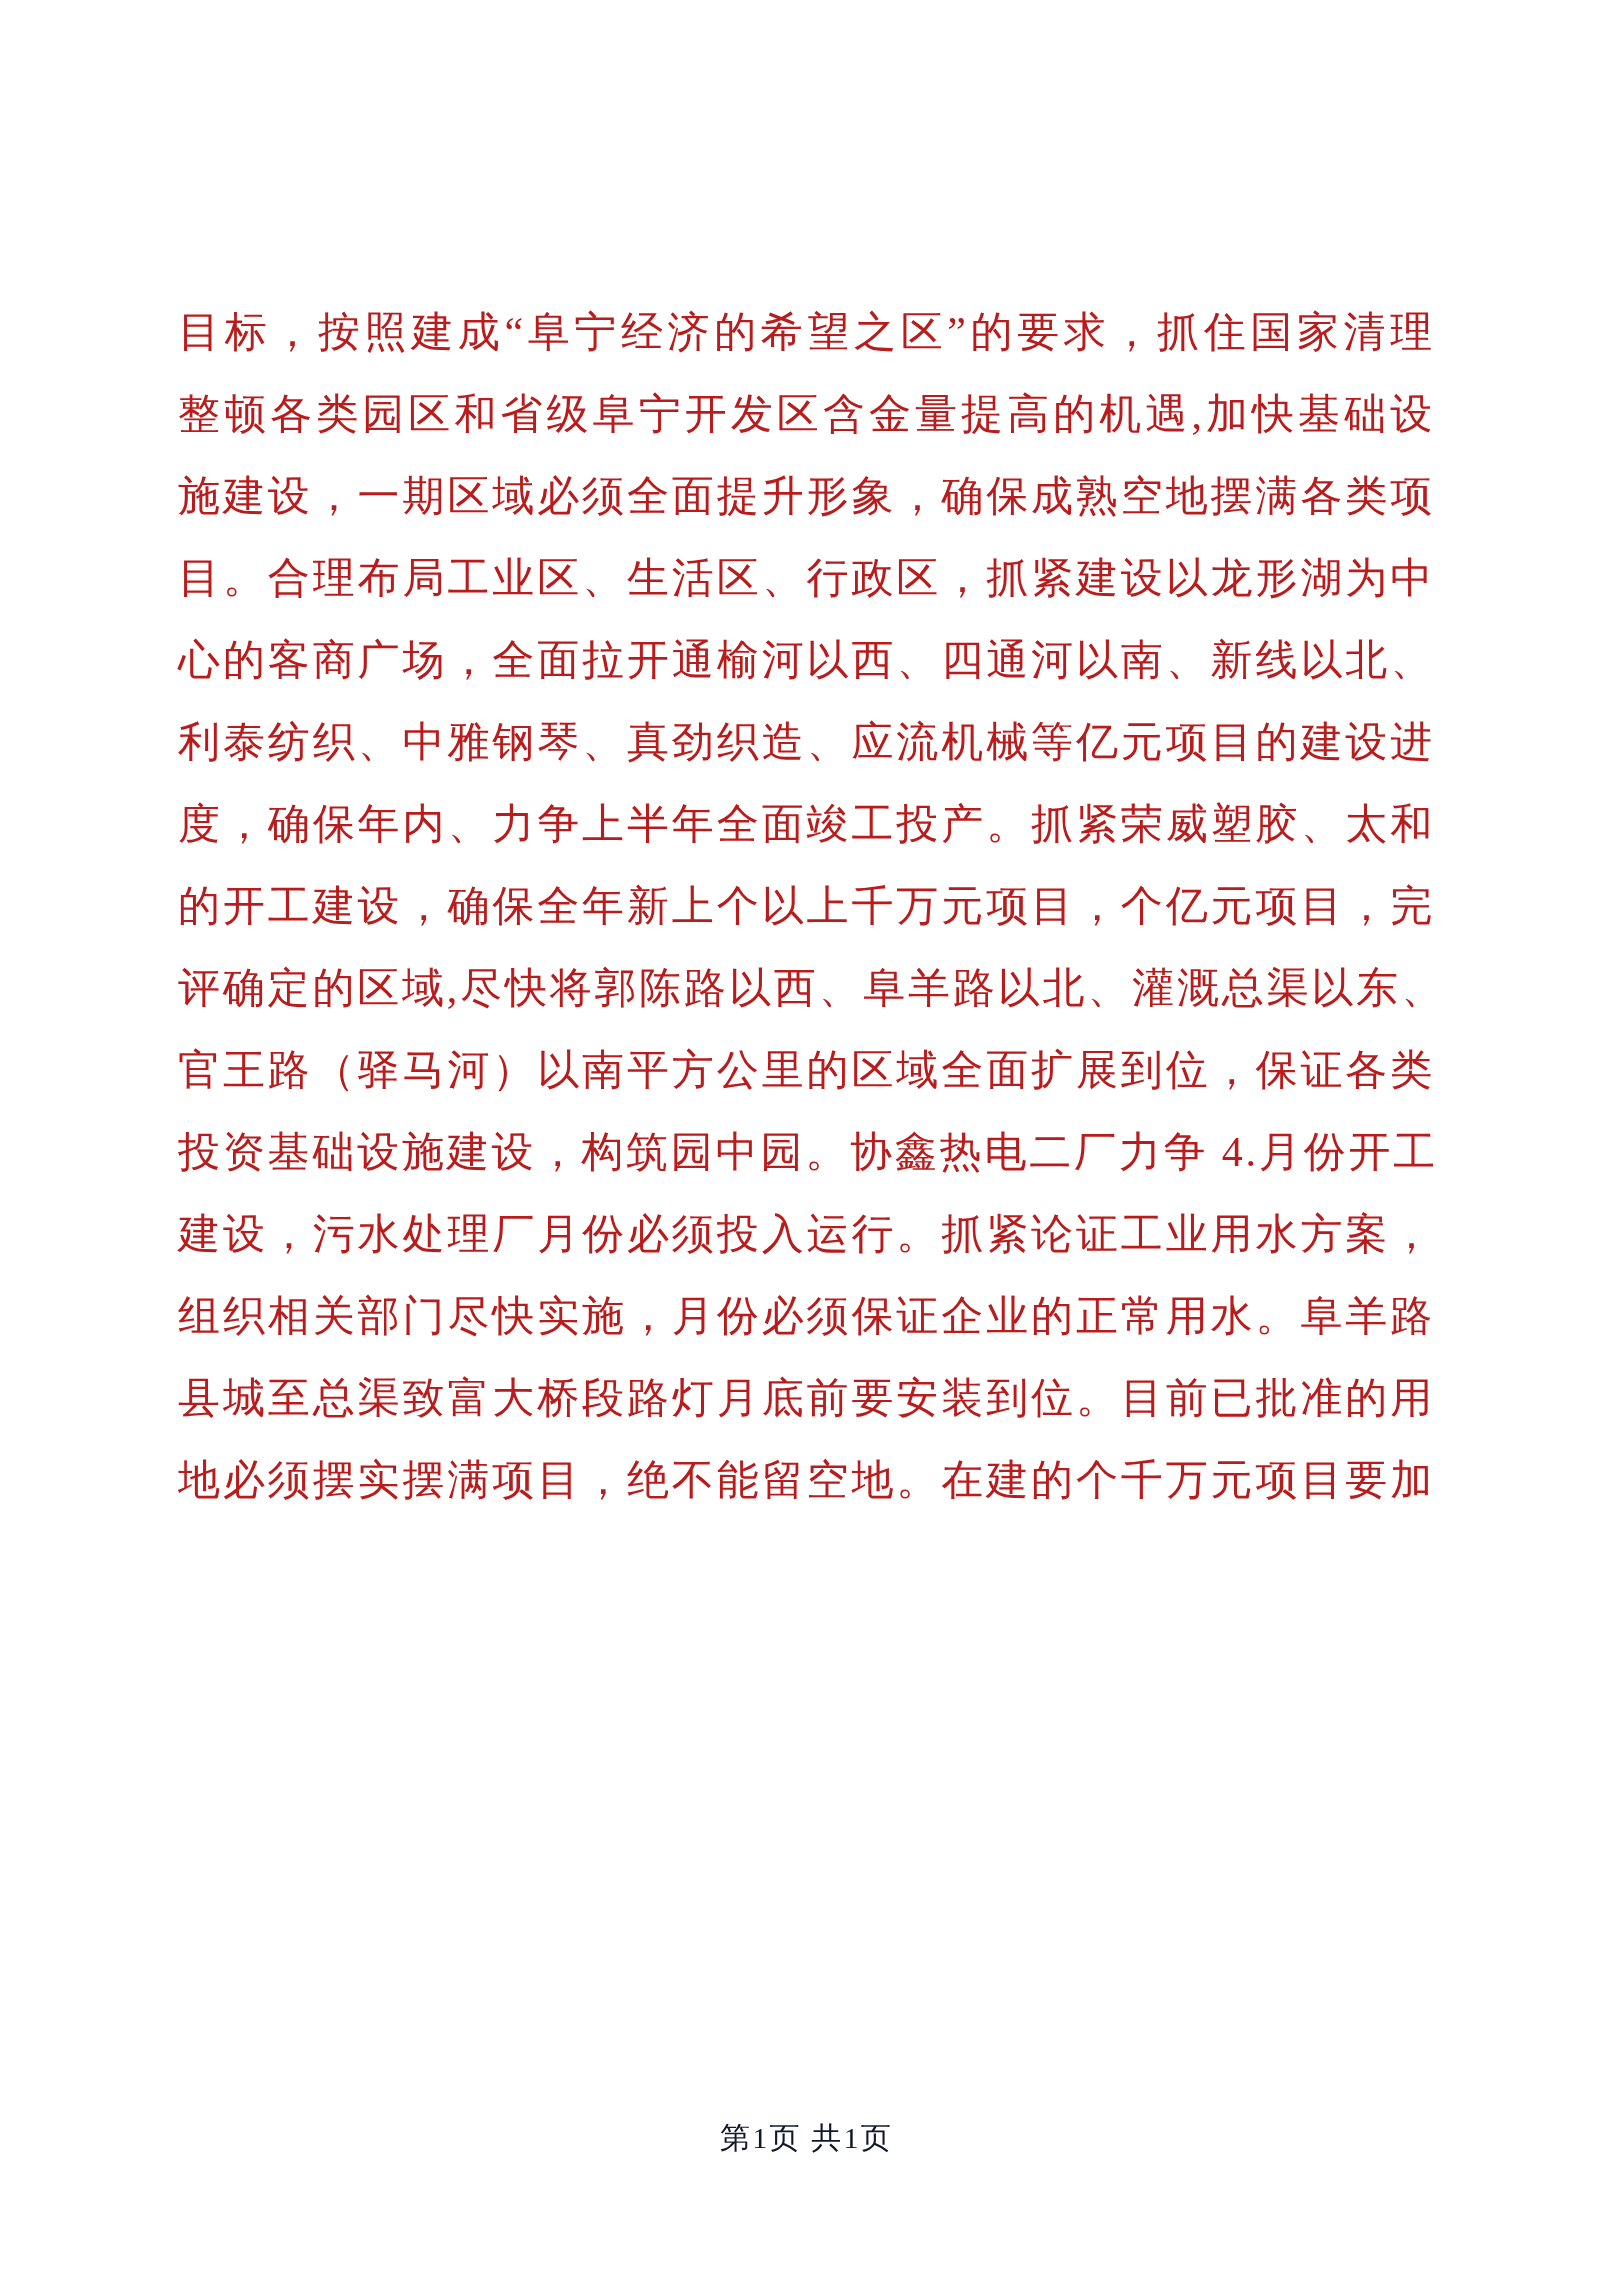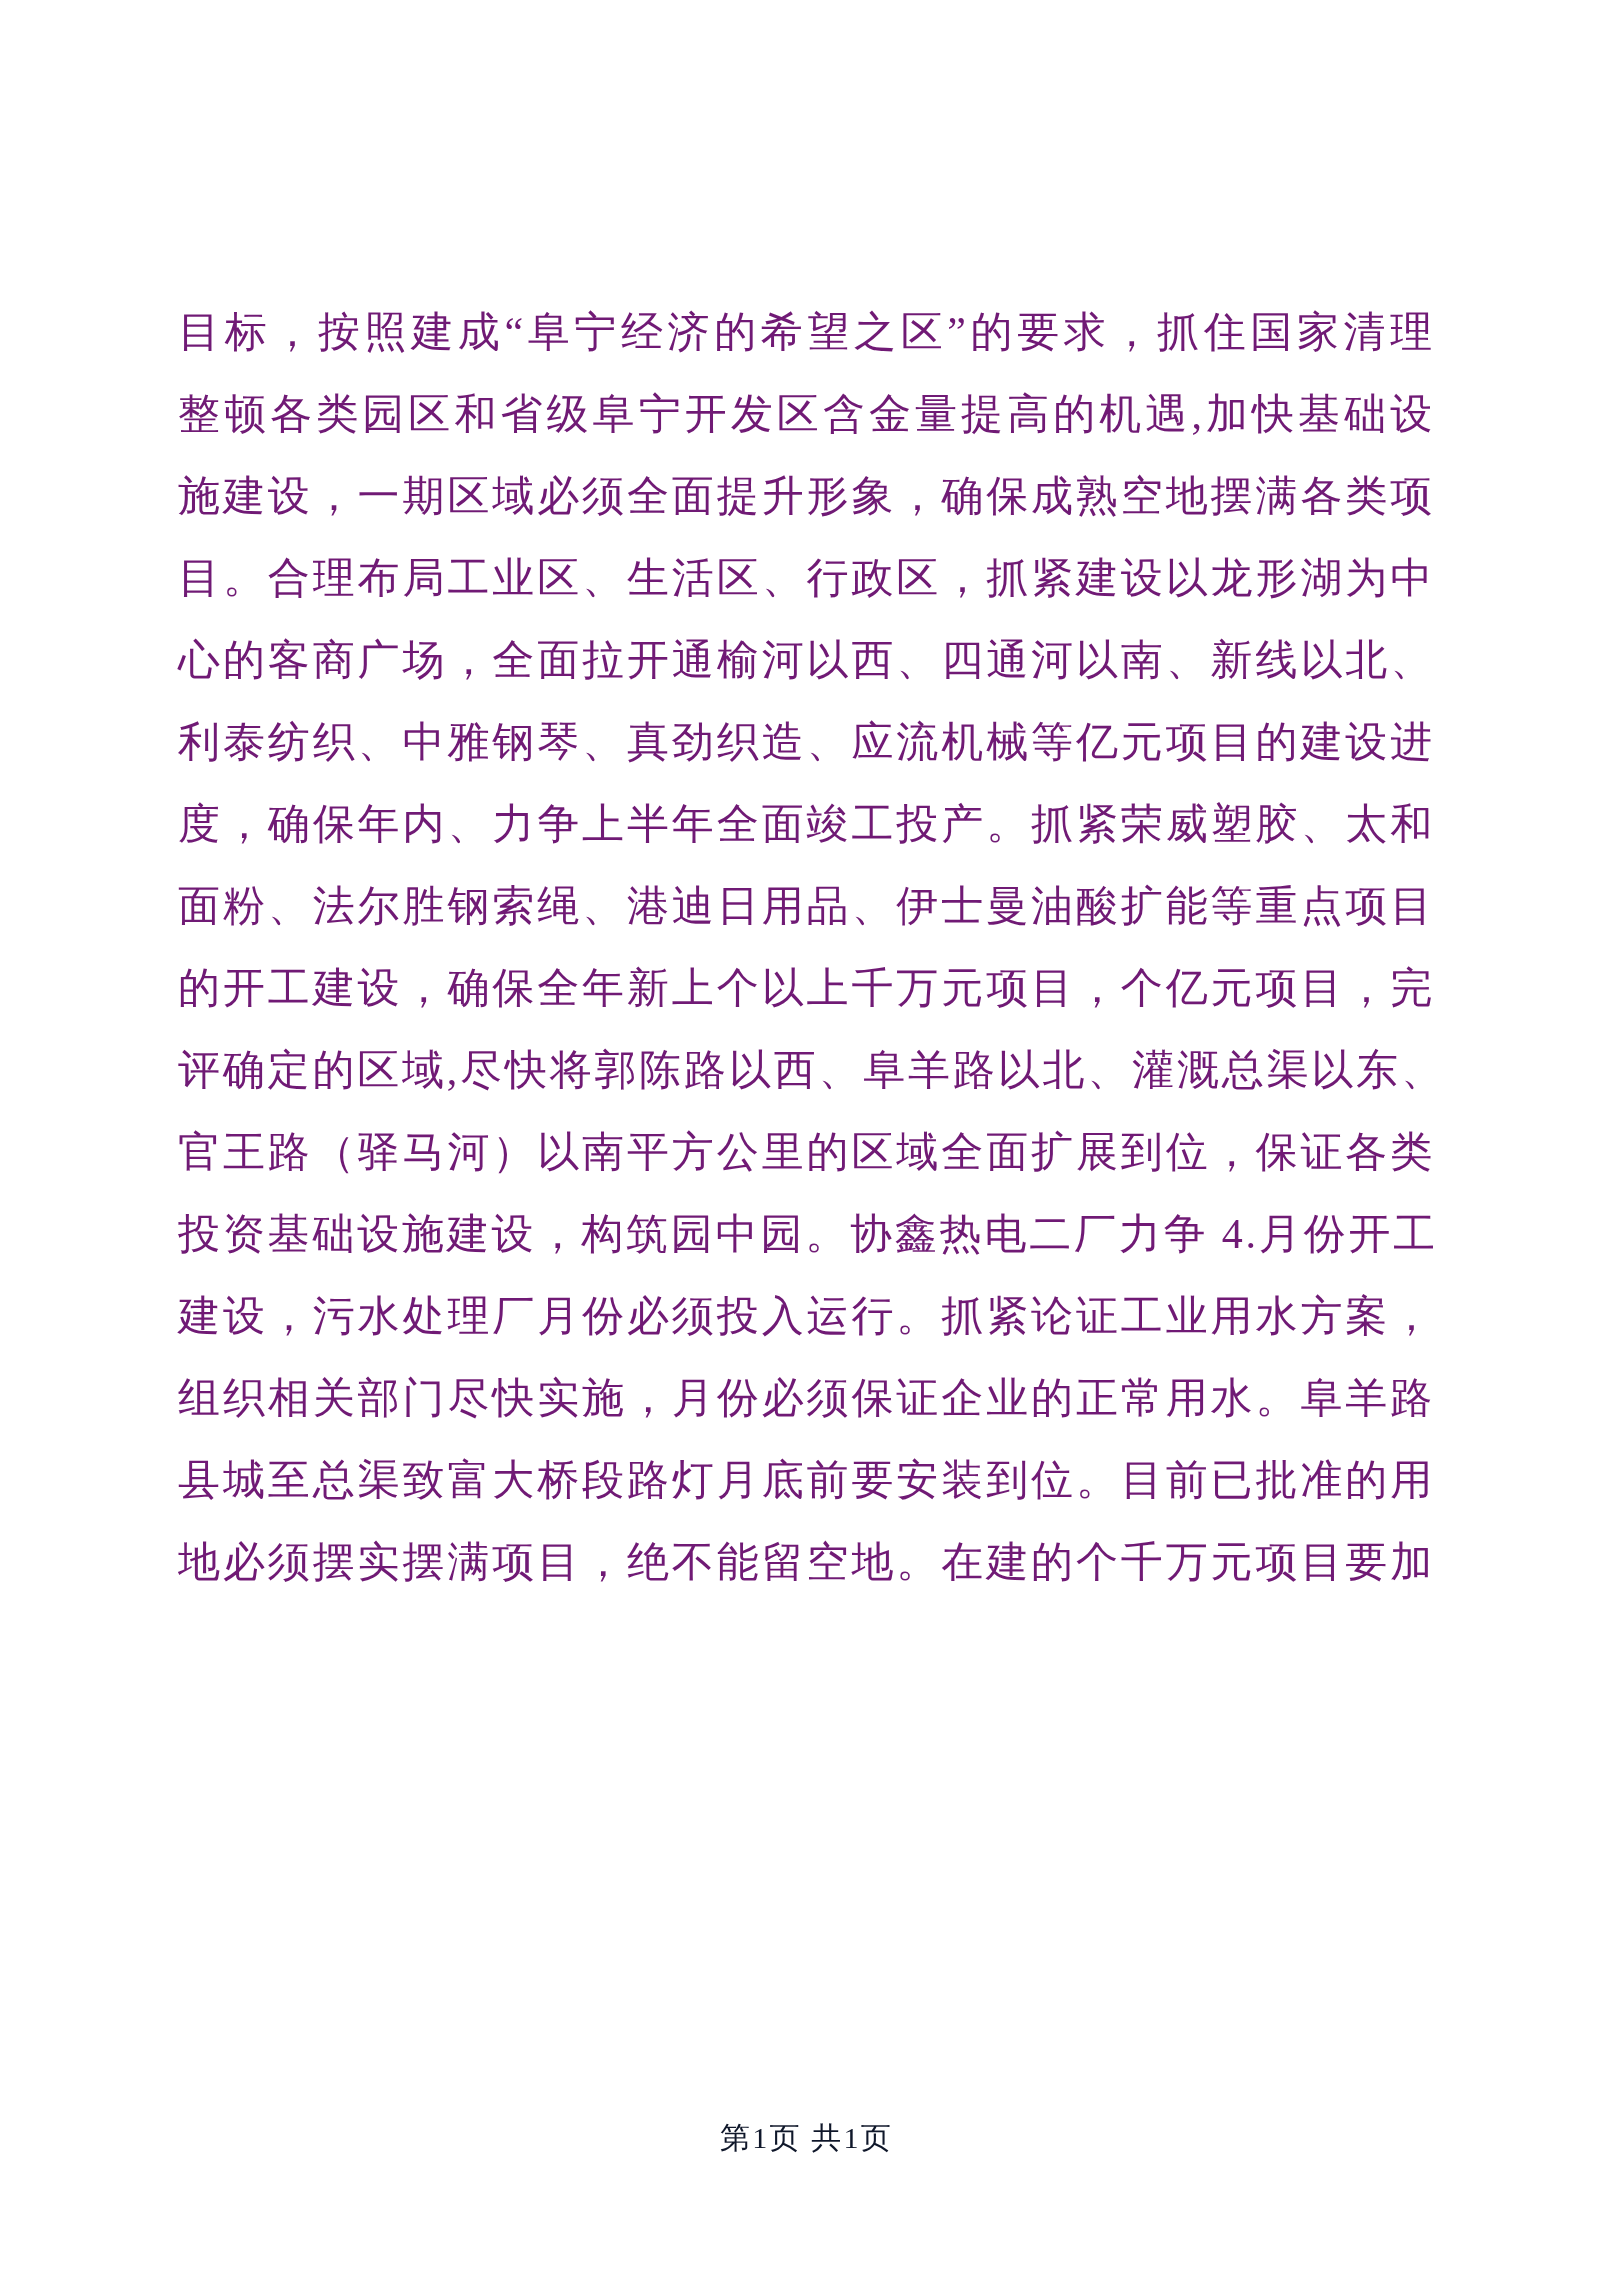--- a/index.html
+++ b/index.html
@@ -24,21 +24,21 @@
   }
   .body-text .line {
     width: 100%;
     height: 82px;
     line-height: 82px;
     font-size: 42px;
     letter-spacing: 2.8px;
     text-align: justify;
     text-align-last: justify;
     white-space: nowrap;
-    color: #701a75;
+    color: #b91c1c;
   }
   .page-footer {
     position: absolute;
     left: 178px;
     top: 2121px;
     width: 1257px;
     height: 34px;
     line-height: 34px;
     font-size: 30px;
     letter-spacing: 2.2px;
@@ -51,21 +51,20 @@
 
 <div class="page">
   <div class="body-text">
       <div class="line">目标，按照建成“阜宁经济的希望之区”的要求，抓住国家清理</div>
       <div class="line">整顿各类园区和省级阜宁开发区含金量提高的机遇,加快基础设</div>
       <div class="line">施建设，一期区域必须全面提升形象，确保成熟空地摆满各类项</div>
       <div class="line">目。合理布局工业区、生活区、行政区，抓紧建设以龙形湖为中</div>
       <div class="line">心的客商广场，全面拉开通榆河以西、四通河以南、新线以北、</div>
       <div class="line">利泰纺织、中雅钢琴、真劲织造、应流机械等亿元项目的建设进</div>
       <div class="line">度，确保年内、力争上半年全面竣工投产。抓紧荣威塑胶、太和</div>
-      <div class="line">面粉、法尔胜钢索绳、港迪日用品、伊士曼油酸扩能等重点项目</div>
       <div class="line">的开工建设，确保全年新上个以上千万元项目，个亿元项目，完</div>
       <div class="line">评确定的区域,尽快将郭陈路以西、阜羊路以北、灌溉总渠以东、</div>
       <div class="line">官王路（驿马河）以南平方公里的区域全面扩展到位，保证各类</div>
       <div class="line">投资基础设施建设，构筑园中园。协鑫热电二厂力争 4.月份开工</div>
       <div class="line">建设，污水处理厂月份必须投入运行。抓紧论证工业用水方案，</div>
       <div class="line">组织相关部门尽快实施，月份必须保证企业的正常用水。阜羊路</div>
       <div class="line">县城至总渠致富大桥段路灯月底前要安装到位。目前已批准的用</div>
       <div class="line">地必须摆实摆满项目，绝不能留空地。在建的个千万元项目要加</div>
     </div>
   <div class="page-footer">第1页 共1页</div>

